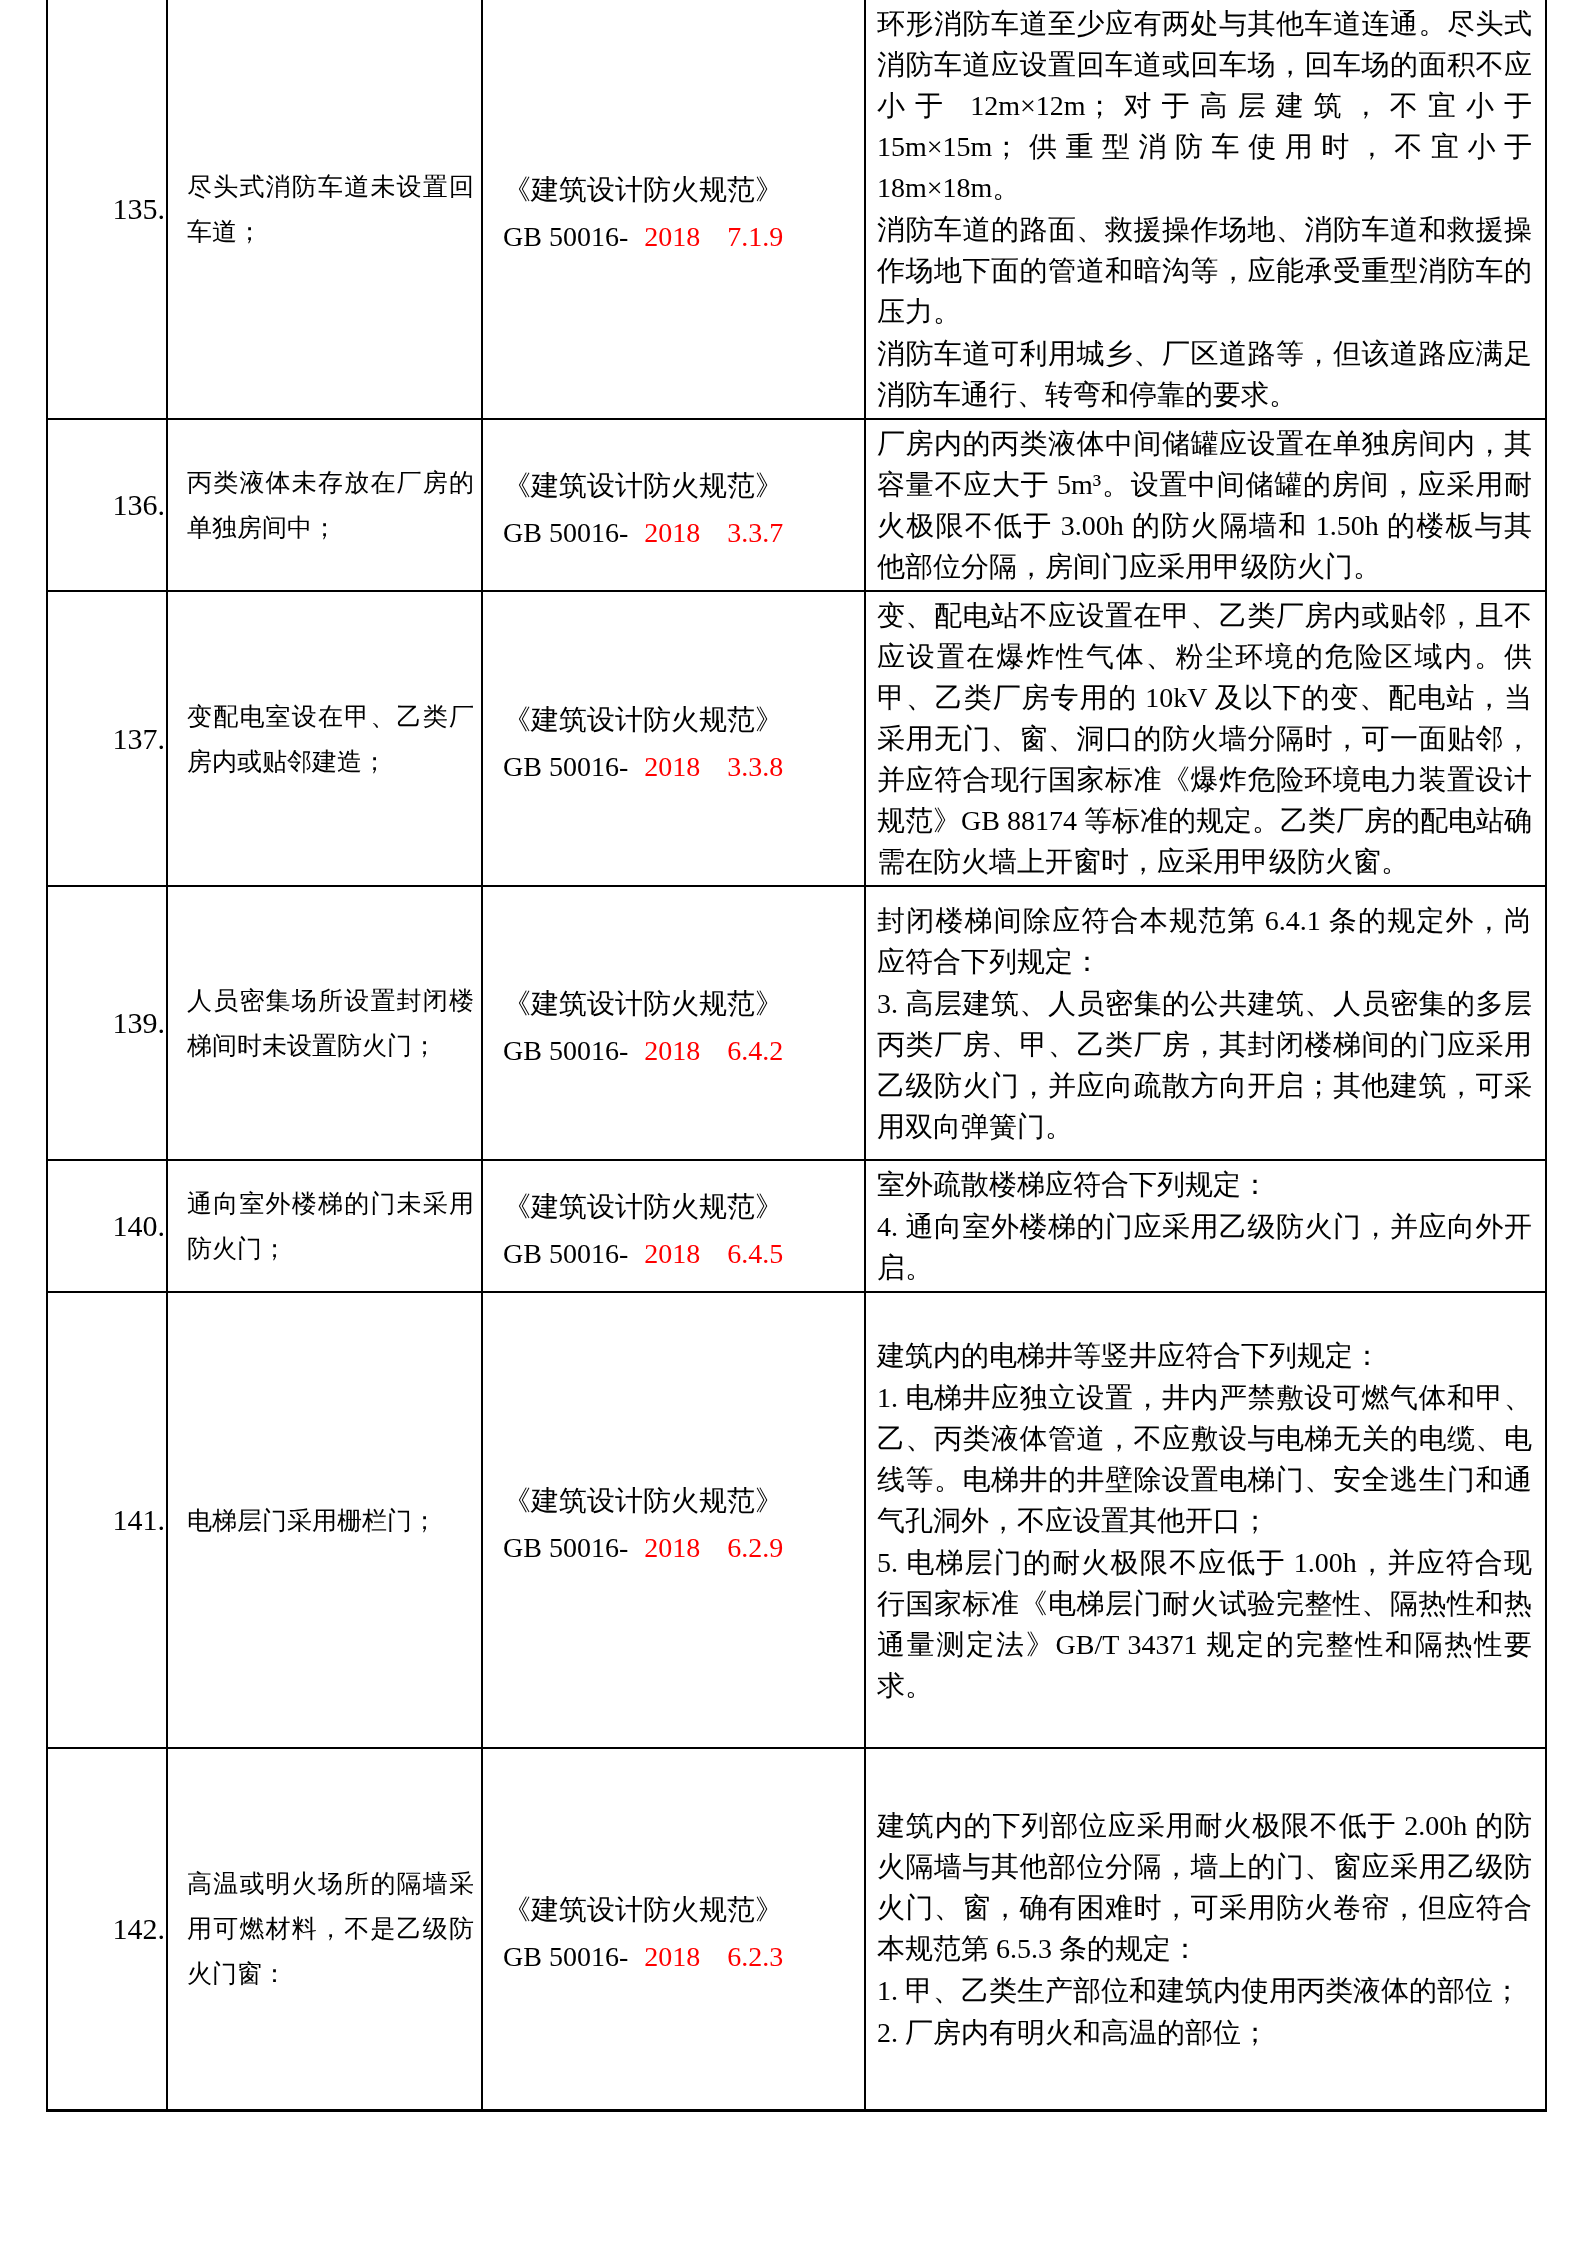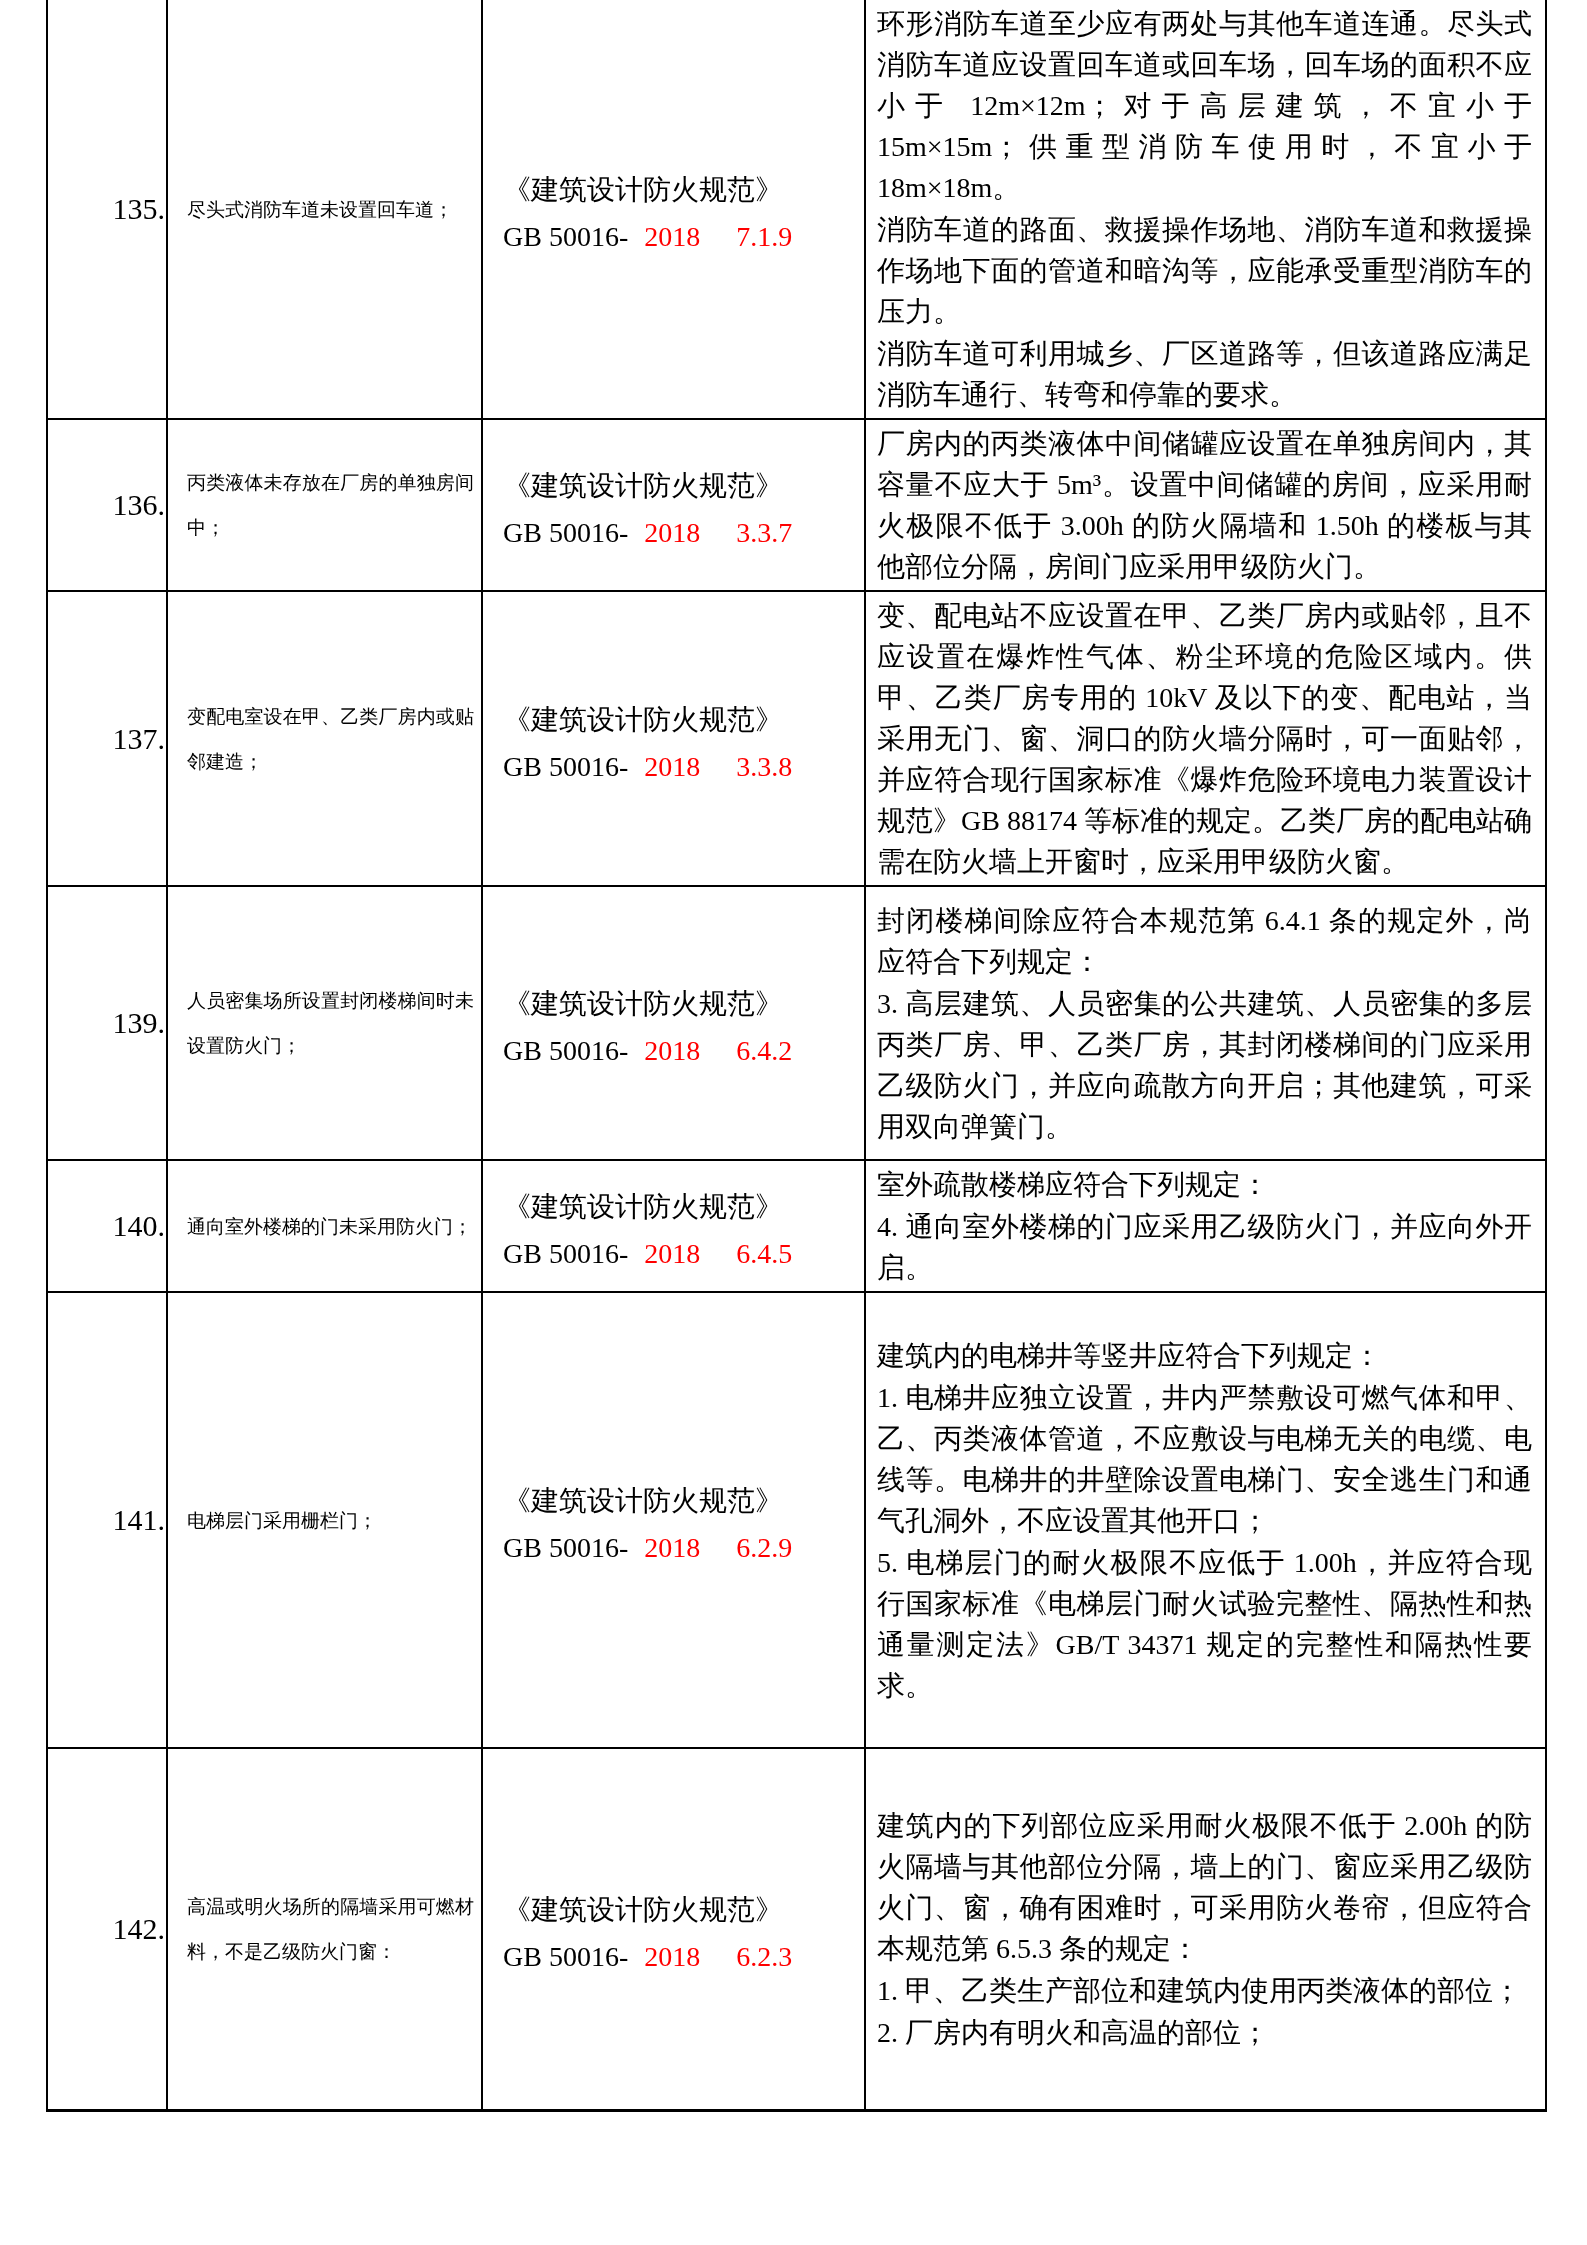--- a/index.html
+++ b/index.html
@@ -52,31 +52,31 @@
   tr.r-6 { height: 456px; }
   tr.r-7 { height: 362px; }
 
   td.col-no {
     text-align: right;
     font-size: 30px;
     margin-left: 7px;
   }
   td.col-problem {
     padding: 0 7px 0 19px;
-    font-size: 19px;
+    font-size: 25px;
     line-height: 45px;
     text-align: justify;
   }
   td.col-ref {
     padding: 8px 12px 0 20px;
     font-size: 28px;
     line-height: 47px;
   }
   td.col-ref .ref-code { white-space: nowrap; }
-  td.col-ref .sec { margin-left: 36px; }
+  td.col-ref .sec { margin-left: 27px; }
   .red { color: #ff0000; margin-left: 16px; }
 
   td.col-reg {
     padding: 2px 12px 2px 10px;
     font-size: 28px;
     line-height: 41px;
     text-align: justify;
   }
   td.col-reg p { margin: 1px; }
 </style>

